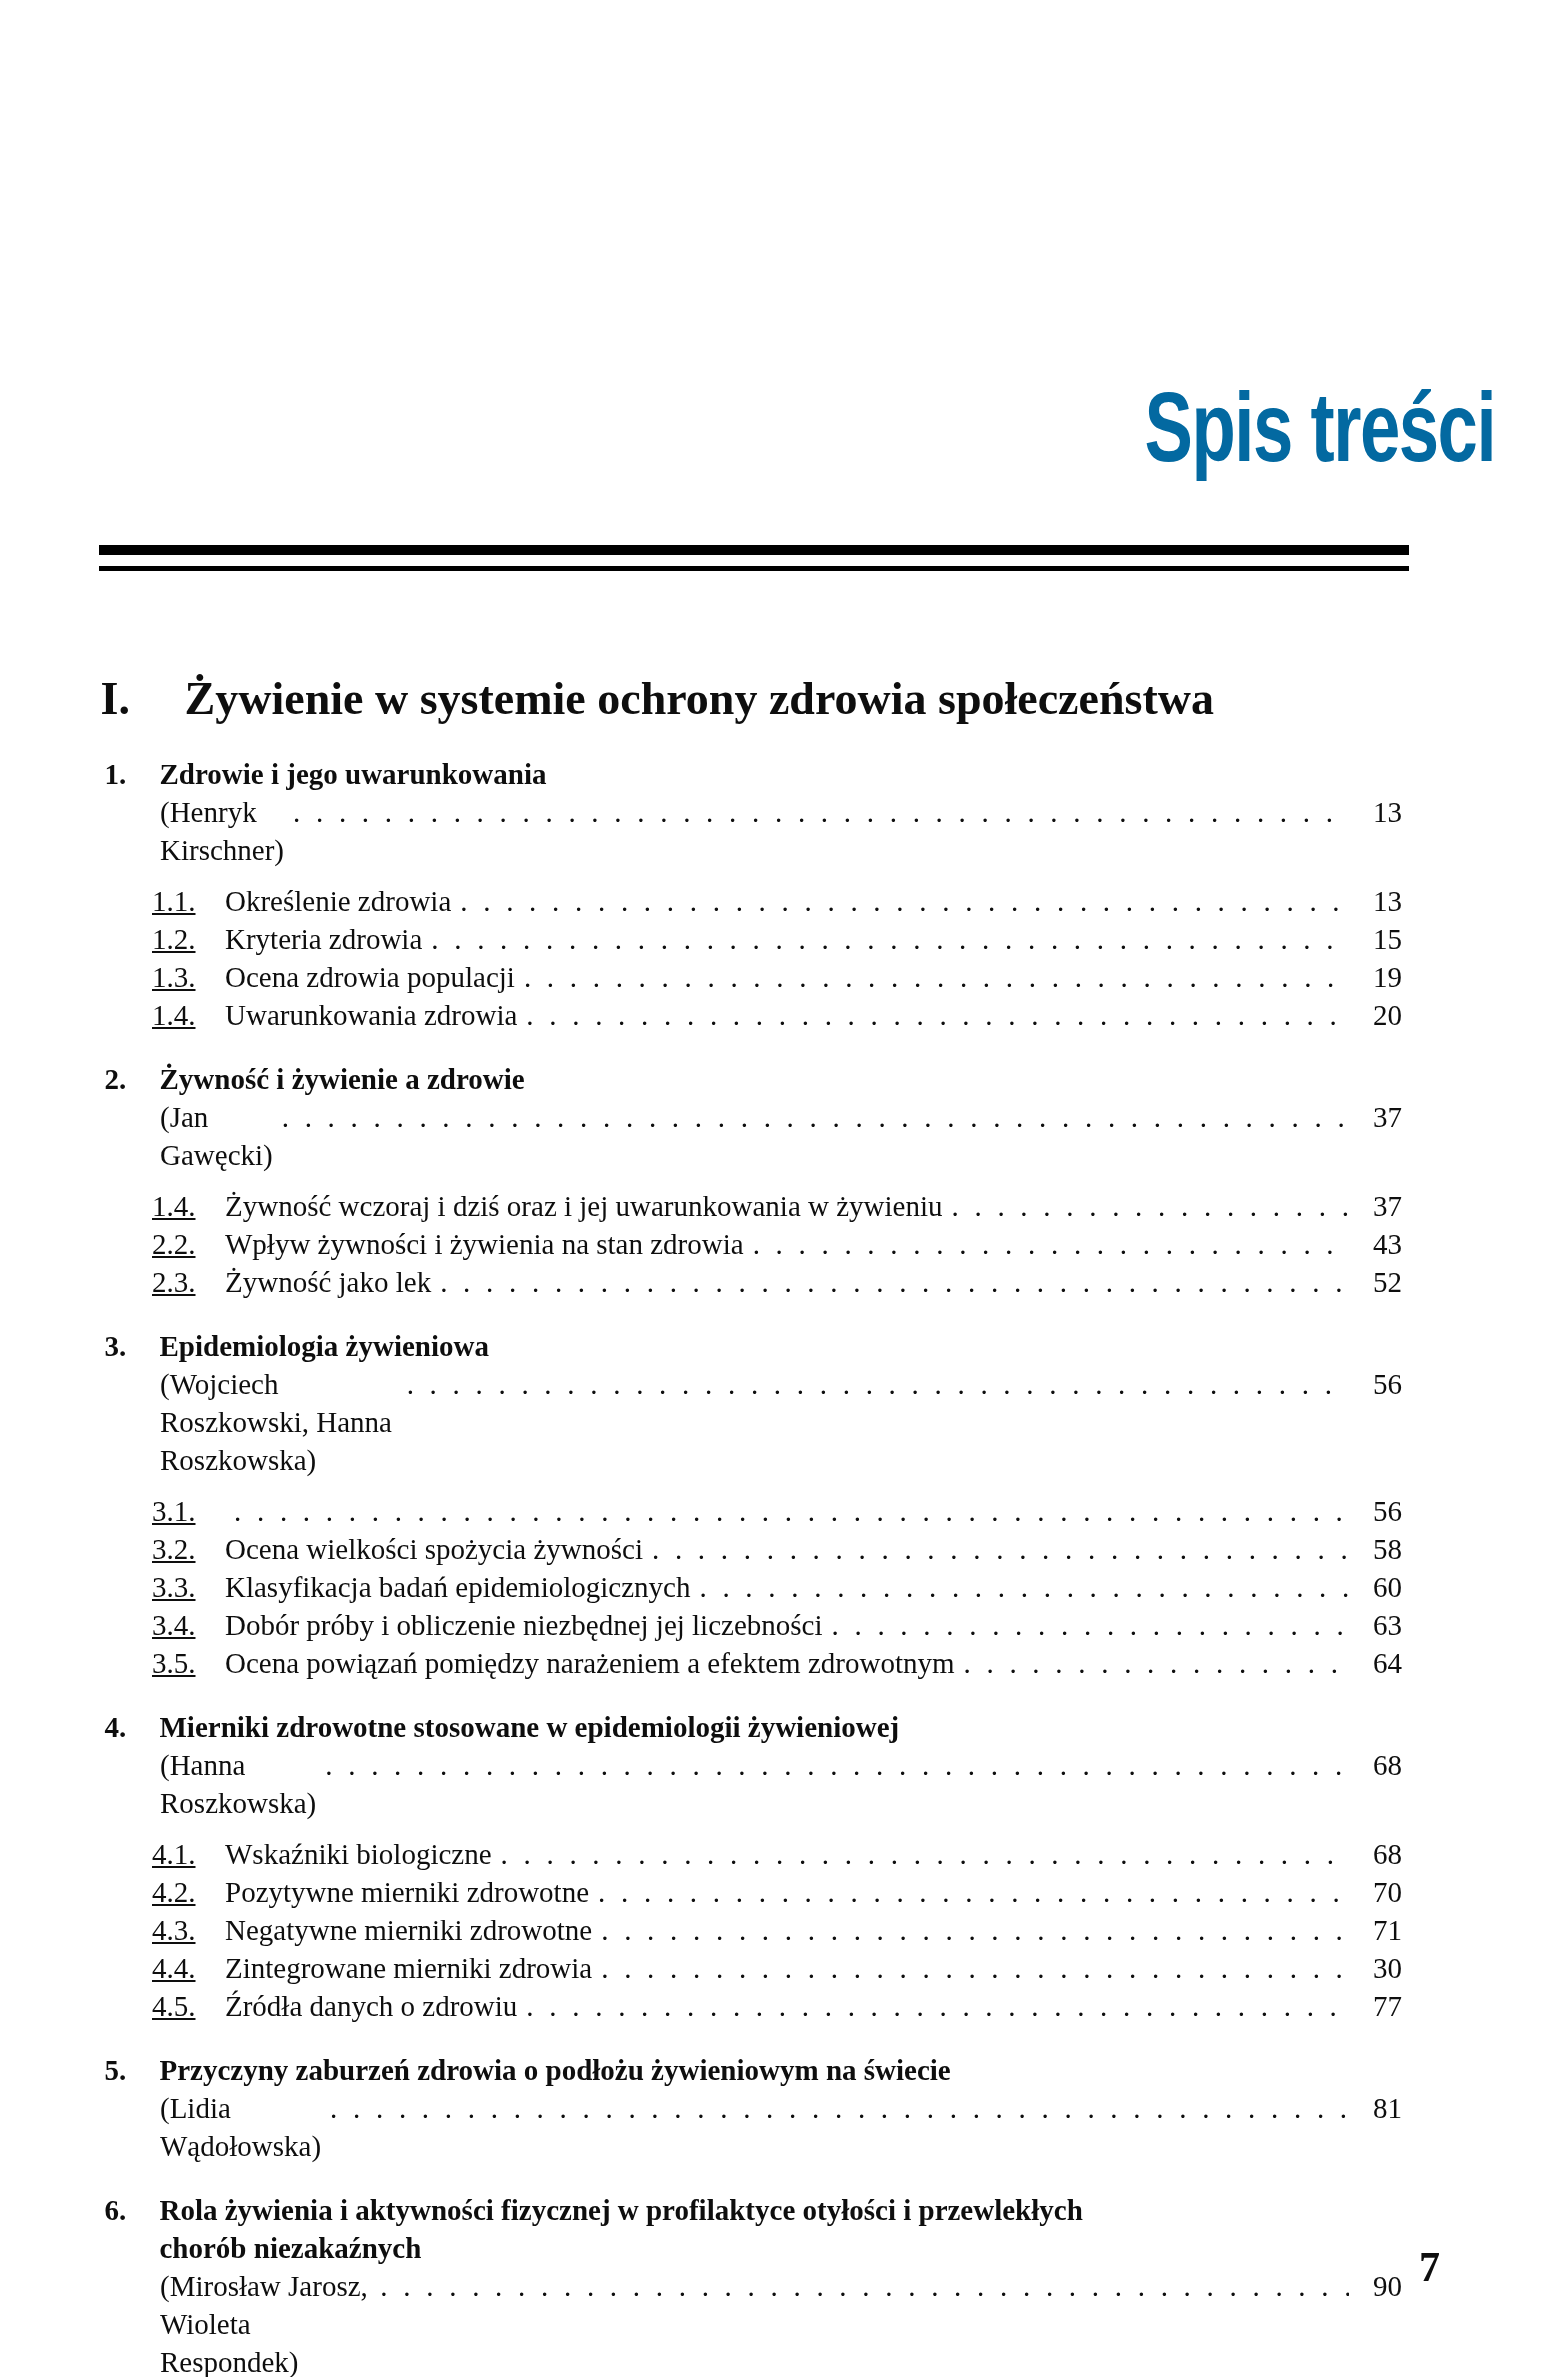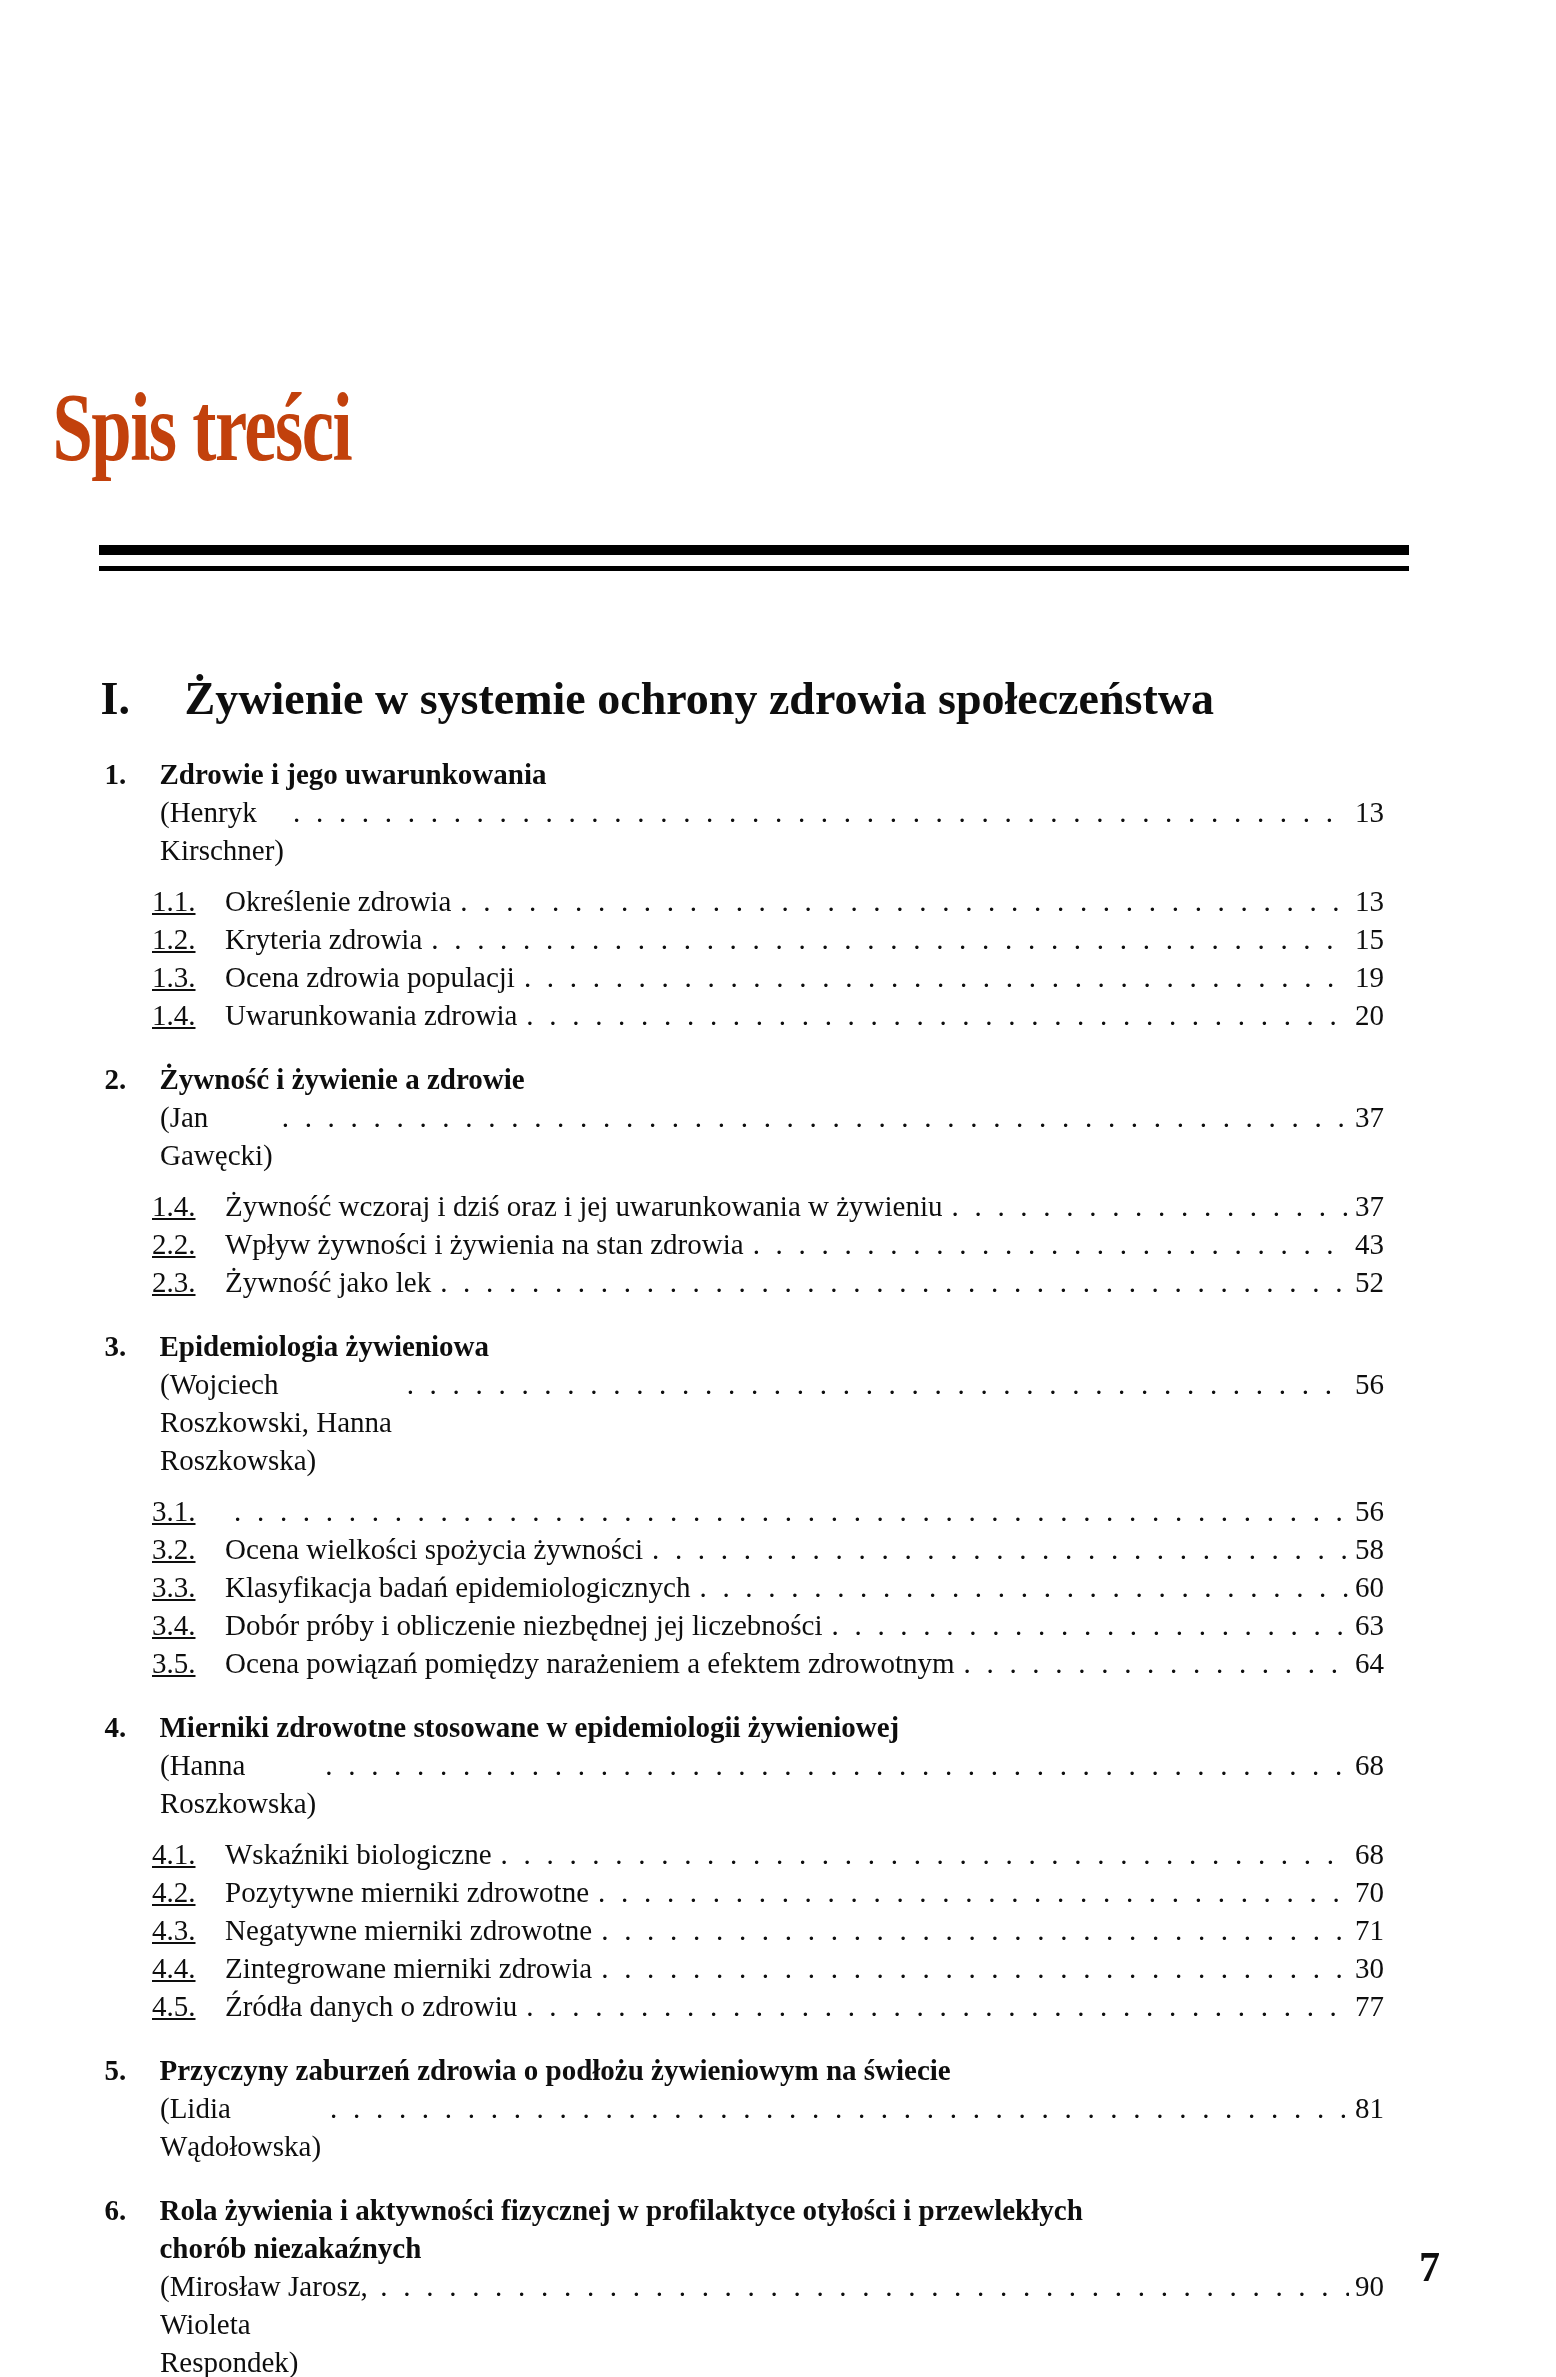--- a/index.html
+++ b/index.html
@@ -9,26 +9,26 @@
     background:#ffffff;
     color:#0e0e0e;
     font-family:"Liberation Serif", serif;
     overflow:hidden;
     margin:0 auto;
   }
   
   .doc-title {
     position:absolute;
     top:376px; left:0; width:100%;
-    text-align:left;
-    font-family:Liberation Serif, serif;
+    text-align:right;
+    font-family:Liberation Sans, sans-serif;
     font-weight:bold;
     font-size:98px;
     line-height:1.05;
-    color:#c2410c;
+    color:#0369a1;
     letter-spacing:-2px;
   }
   .doc-title .squish { display:inline-block; transform:scaleX(0.74); transform-origin:center; }
   
   .rule-thick { position:absolute; left:99px; width:1310px; top:545px; height:10.4px; background:#000; }
   .rule-thin  { position:absolute; left:99px; width:1310px; top:566px; height:4.6px;  background:#000; }
 
   .toc {
     position:absolute;
     left:98px; top:673px; width:1313px;
@@ -61,21 +61,21 @@
     flex:1 1 auto;
     overflow:hidden;
     white-space:nowrap;
     margin:0 6.5px 0 9px;
     letter-spacing:15.7px;
     color:#0e0e0e;
   }
   .dots::after {
     content:"..........................................................................................";
   }
-  .pg { flex:none; min-width:47px; padding-right:9px; }
+  .pg { flex:none; min-width:47px; text-align:right; padding-right:9px; }
 
   .folio {
     position:absolute;
     right:117px; top:2243px;
     font-size:42px;
     font-weight:bold;
   }
 </style>
 </head>
 <body>

